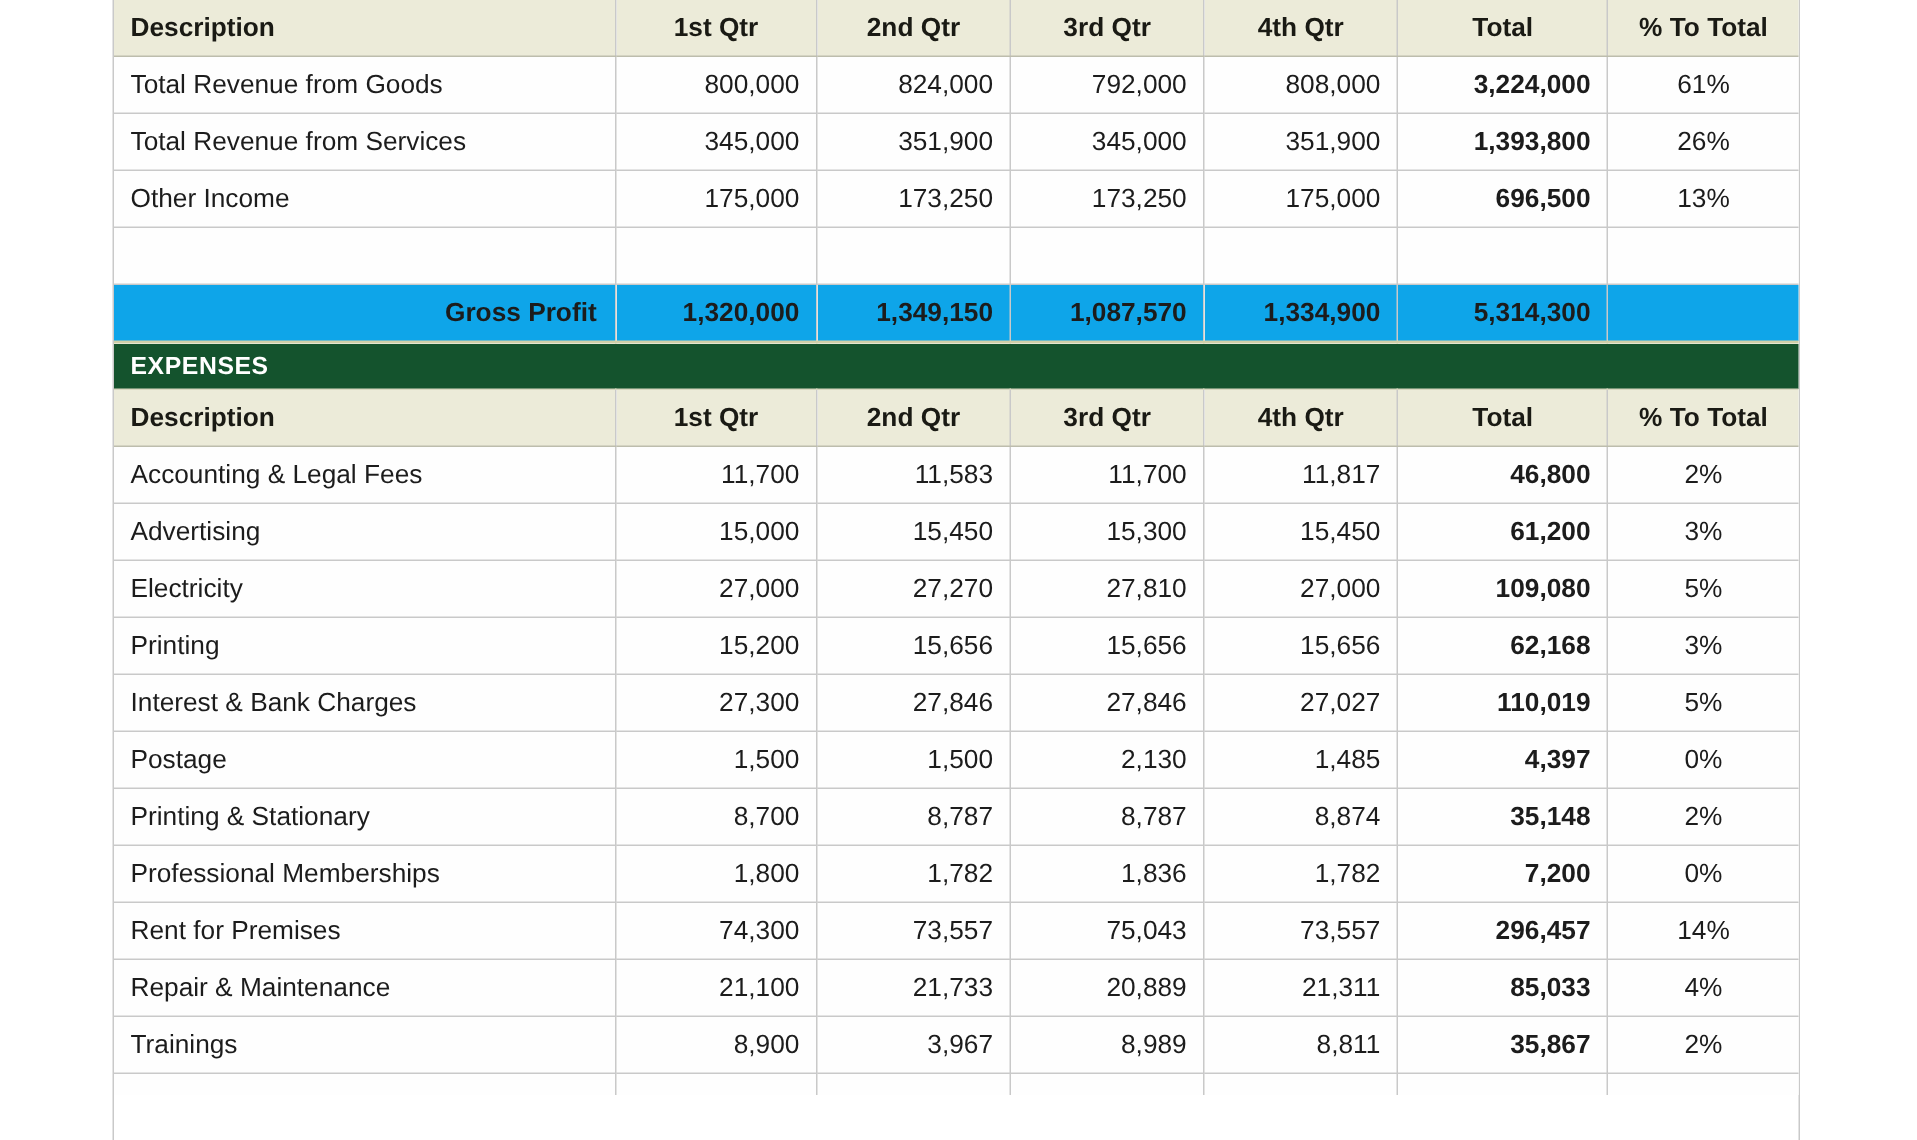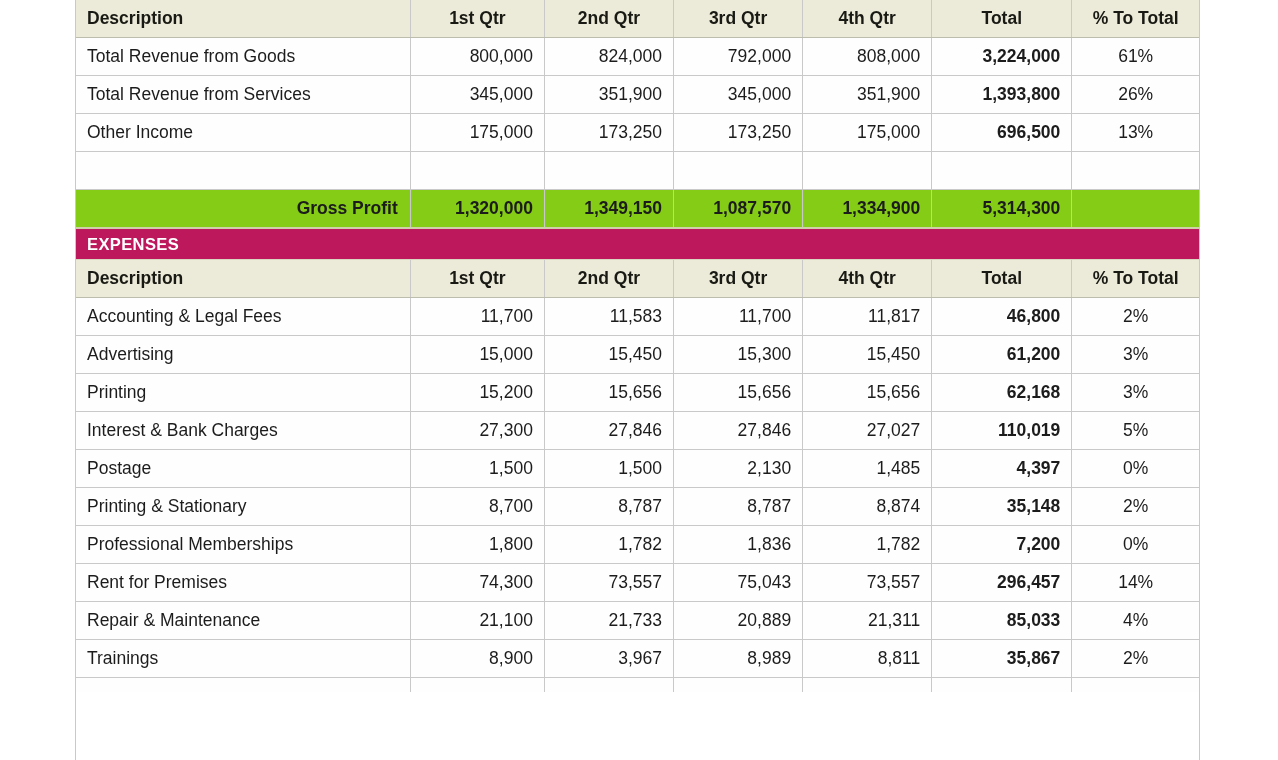--- a/index.html
+++ b/index.html
@@ -62,31 +62,31 @@
 
   .lbl   { text-align: left; }
   .num   { text-align: right; }
   .ctr   { text-align: center; }
   .bold  { font-weight: bold; }
 
   tr.blank td { background: #fefefe; }
 
   tr.gross td {
     border-bottom: none;
-    background: #84cc16;
+    background: #0ea5e9;
   }
   tr.gross td.lbl-right {
     text-align: right;
     font-weight: bold;
     padding-right: 12px;
   }
 
   
   tr.band td {
-    background: #be185d;
+    background: #14532d;
     color: #ffffff;
     font-weight: bold;
     font-size: 16.5px;
     letter-spacing: 0.4px;
     height: 30px;
     border-right: none;
     border-bottom: 1px solid #d8d7c0;
     border-top: 2px solid #cfcfa8;
     padding-left: 11px;
     text-transform: none;
@@ -218,20 +218,29 @@
       <tr>
         <td class="lbl">Advertising</td>
         <td class="num">15,000</td>
         <td class="num">15,450</td>
         <td class="num">15,300</td>
         <td class="num">15,450</td>
         <td class="num bold">61,200</td>
         <td class="ctr">3%</td>
       </tr>
       <tr>
+        <td class="lbl">Electricity</td>
+        <td class="num">27,000</td>
+        <td class="num">27,270</td>
+        <td class="num">27,810</td>
+        <td class="num">27,000</td>
+        <td class="num bold">109,080</td>
+        <td class="ctr">5%</td>
+      </tr>
+      <tr>
         <td class="lbl">Printing</td>
         <td class="num">15,200</td>
         <td class="num">15,656</td>
         <td class="num">15,656</td>
         <td class="num">15,656</td>
         <td class="num bold">62,168</td>
         <td class="ctr">3%</td>
       </tr>
       <tr>
         <td class="lbl">Interest &amp; Bank Charges</td>

